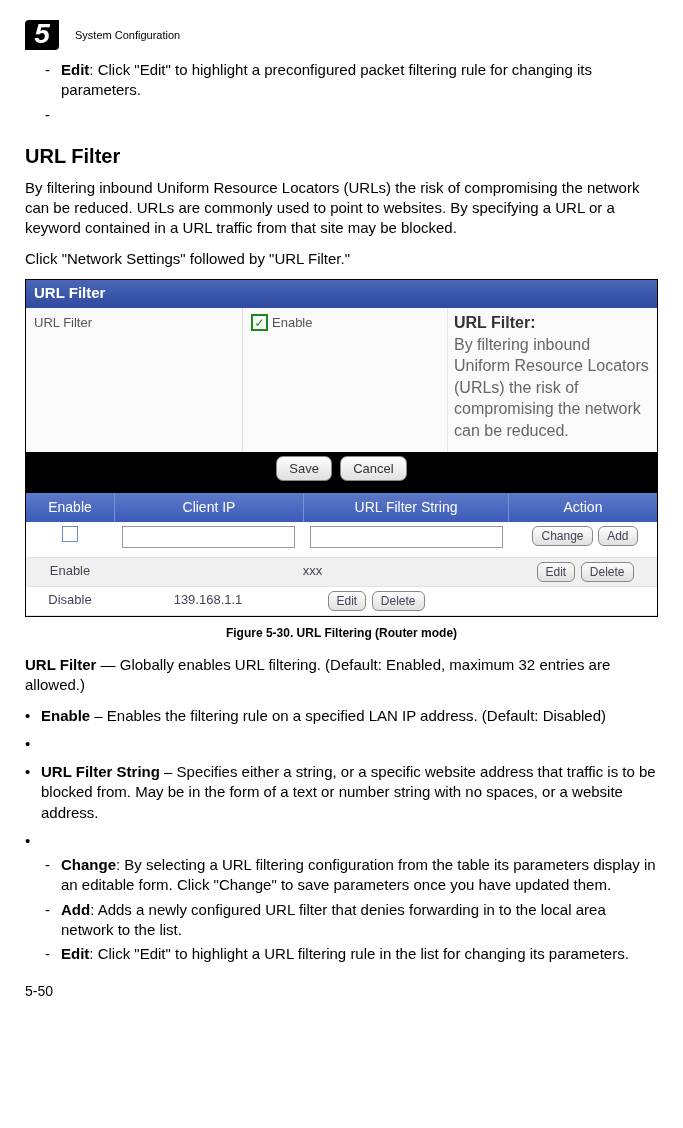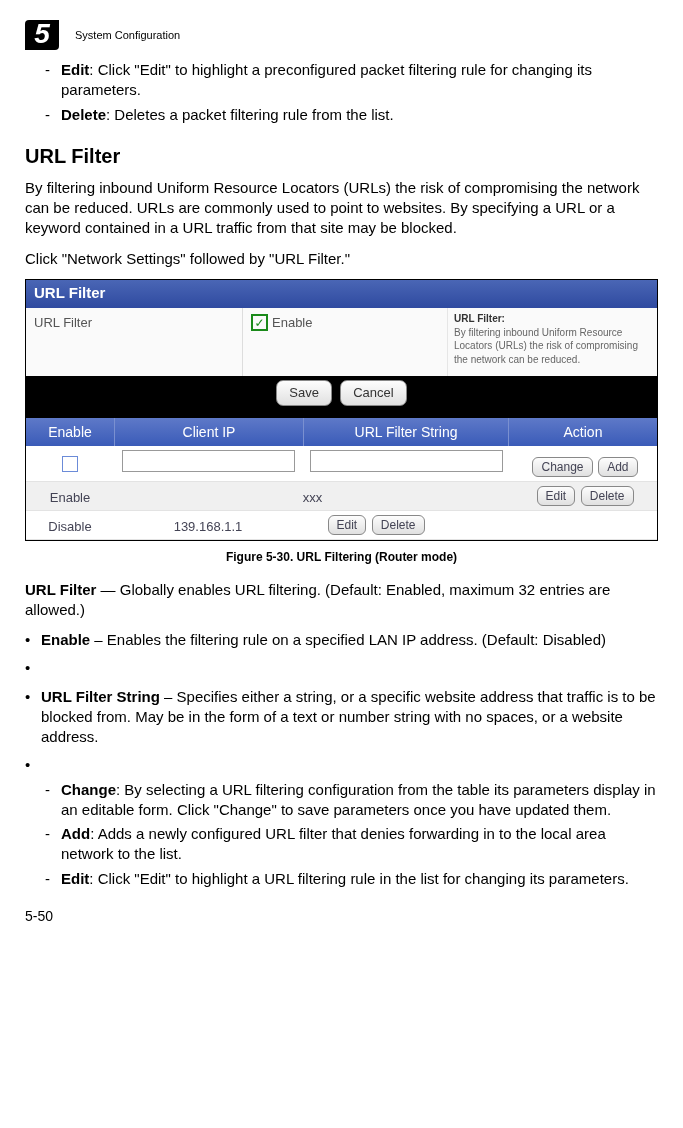--- a/index.html
+++ b/index.html
@@ -102,21 +102,21 @@
     align-items: center;
     justify-content: center;
     margin-right: 4px;
     font-size: 12px;
     color: #1a8a1a;
     line-height: 1;
   }
   .panel-help {
     width: 195px;
     padding: 4px 8px 10px 6px;
-    font-size: 10px;
+    font-size: 16px;
     color: #666;
     border-left: 1px solid #e6e6e6;
   }
   .panel-help .ht {
     font-weight: bold;
     color: #333;
   }
   .btnbar {
     text-align: center;
     padding: 4px 0 12px 0;
@@ -148,21 +148,21 @@
   .tbl-head div:last-child { border-right: none; }
   .c-en { width: 80px; }
   .c-ip { width: 180px; }
   .c-str { flex: 1; }
   .c-act { width: 140px; }
   .tbl-row {
     display: flex;
     font-family: Verdana, Arial, sans-serif;
     font-size: 13px;
     color: #445;
-    align-items: flex-end;
+    align-items: flex-start;
     border-bottom: 1px solid #e3e3e3;
   }
   .tbl-row > div {
     padding: 4px 4px;
     text-align: center;
   }
   .tbl-row .c-act { text-align: center; padding-right: 2px;}
   .blank-chk {
     width: 14px;
     height: 14px;
@@ -209,21 +209,20 @@
     <div class="chaptitle">System Configuration</div>
   </div>
 
   <div class="lvl1">
     <div class="bullet-row">
       <div class="dash">-</div>
       <div><b>Edit</b><span>: Click "Edit" to highlight a preconfigured packet filtering rule for changing its parameters.</span></div>
     </div>
     <div class="bullet-row">
       <div class="dash">-</div>
-      <div><b>Delete</b><span>: Deletes a packet filtering rule from the list.</span></div>
     </div>
   </div>
 
   <h2 class="section">URL Filter</h2>
   <p class="body">By filtering inbound Uniform Resource Locators (URLs) the risk of compromising the network can be reduced. URLs are commonly used to point to websites. By specifying a URL or a keyword contained in a URL traffic from that site may be blocked.</p>
   <p class="body">Click "Network Settings" followed by "URL Filter."</p>
 
   <div class="figure-wrap">
     <div class="fig-titlebar">URL Filter</div>
     <div class="panel-row">

